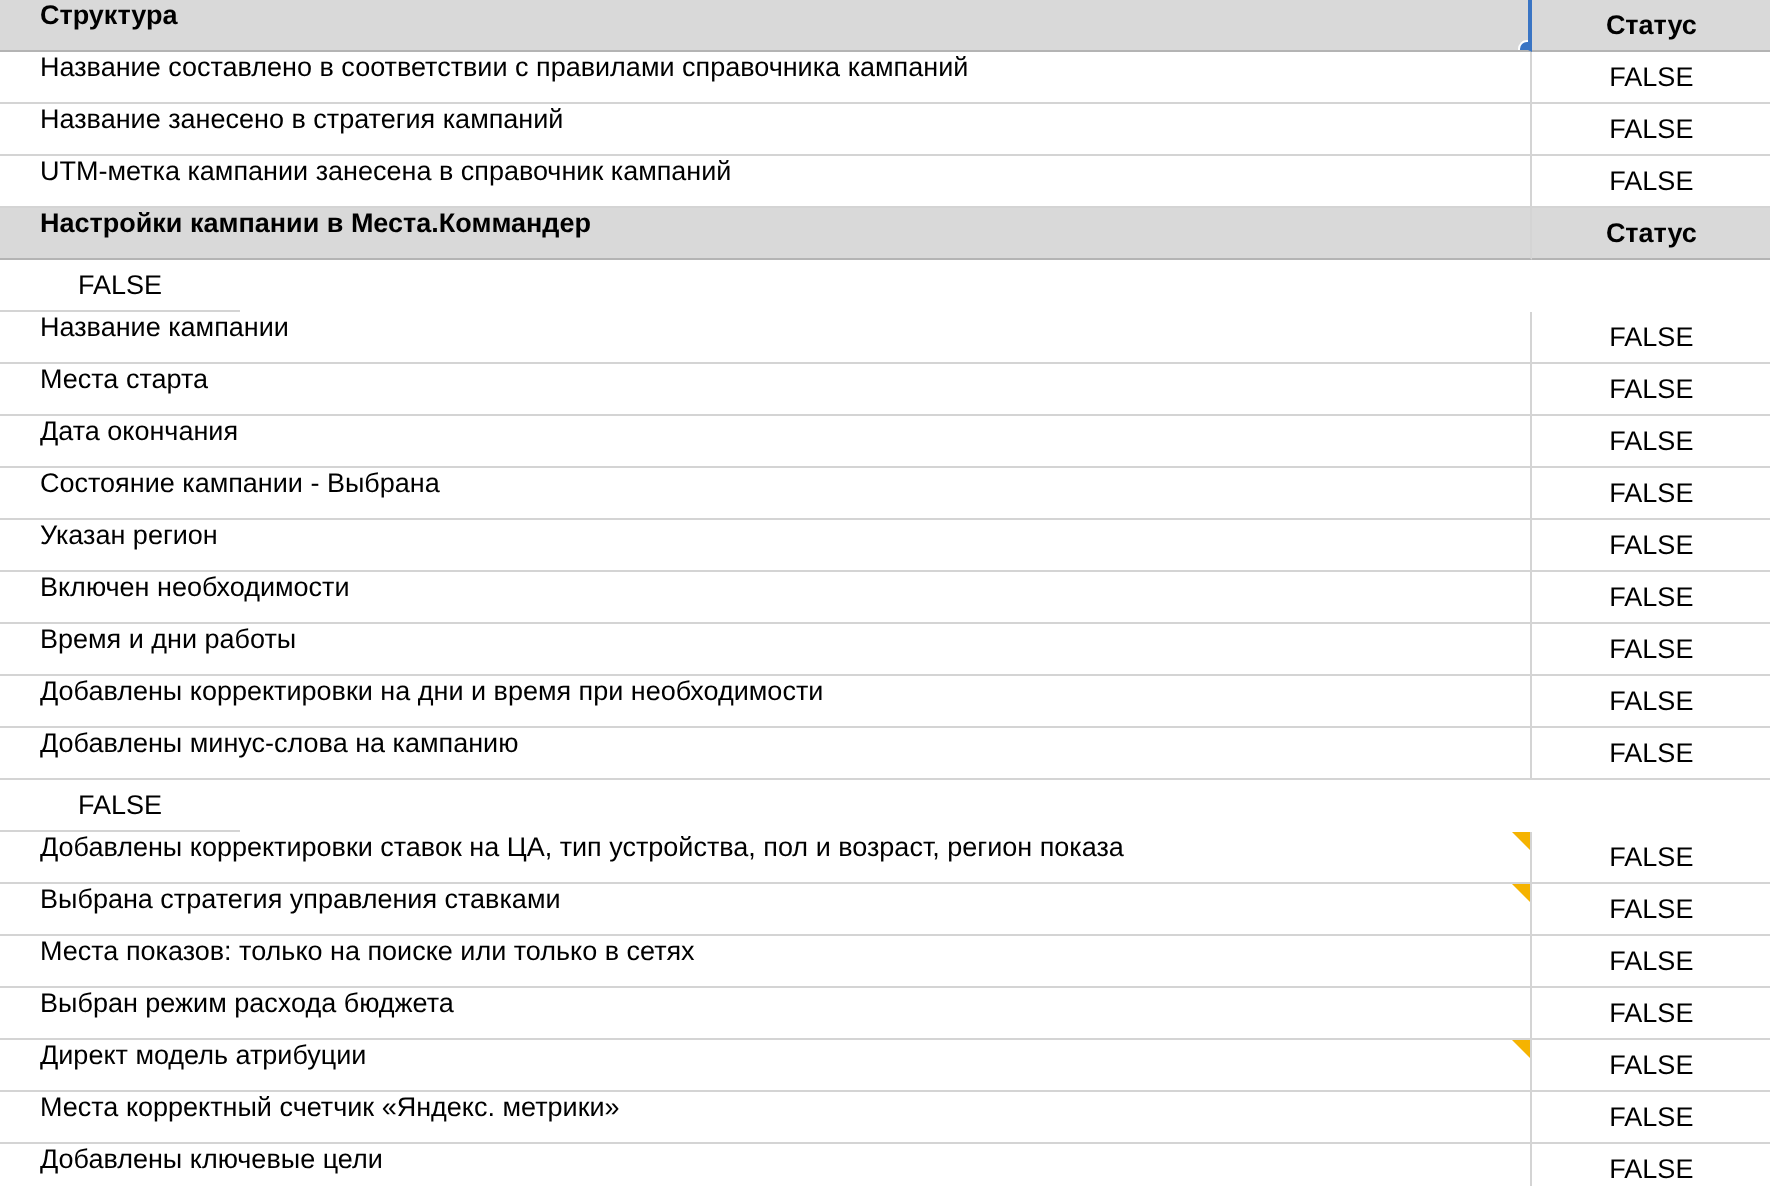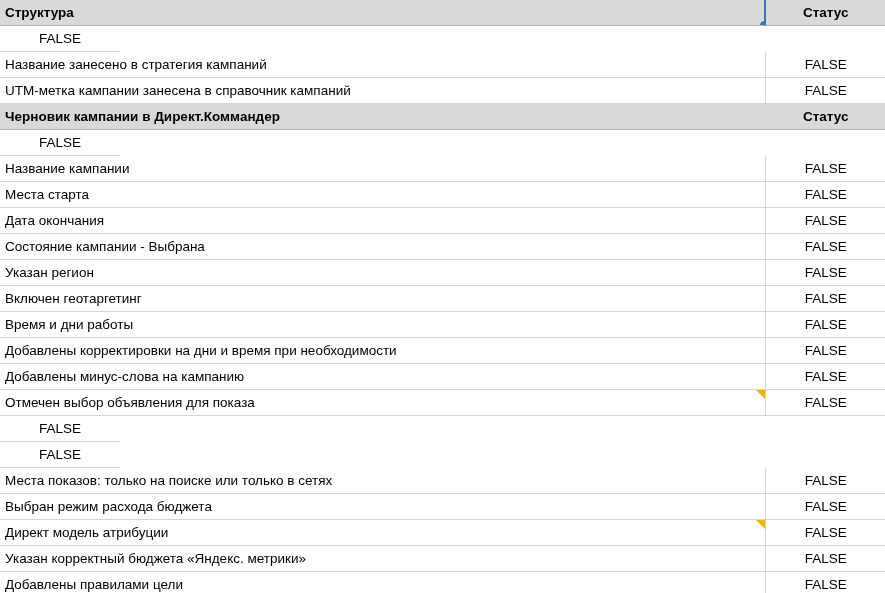--- a/index.html
+++ b/index.html
@@ -20,23 +20,23 @@
     display: flex;
     flex-direction: row;
     align-items: stretch;
     box-sizing: border-box;
   }
   .cell-structure {
     width: 775px;
     box-sizing: border-box;
     border-right: 1px solid #d4d4d4;
     border-bottom: 1px solid #d4d4d4;
-    padding: 0 0 0 5px;
+    padding: 0 0 0 20px;
     display: flex;
-    align-items: center;
+    align-items: flex-start;
     position: relative;
     overflow: hidden;
     white-space: nowrap;
   }
   .cell-status {
     width: 120px;
     box-sizing: border-box;
     border-bottom: 1px solid #d4d4d4;
     display: flex;
     align-items: center;
@@ -86,20 +86,23 @@
     <div class="row header-row first">
       <div class="cell-structure selected-border">
         <span class="sel-dot"></span>
         <span class="txt">Структура</span>
       </div>
       <div class="cell-status">
         <span class="txt">Статус</span>
       </div>
     </div>
     <div class="row">
+      <div class="cell-structure">
+        <span class="txt">Название составлено в соответствии с правилами справочника кампаний</span>
+      </div>
       <div class="cell-status">
         <span class="txt">FALSE</span>
       </div>
     </div>
     <div class="row">
       <div class="cell-structure">
         <span class="txt">Название занесено в стратегия кампаний</span>
       </div>
       <div class="cell-status">
         <span class="txt">FALSE</span>
@@ -108,21 +111,21 @@
     <div class="row">
       <div class="cell-structure">
         <span class="txt">UTM-метка кампании занесена в справочник кампаний</span>
       </div>
       <div class="cell-status">
         <span class="txt">FALSE</span>
       </div>
     </div>
     <div class="row header-row">
       <div class="cell-structure">
-        <span class="txt">Черновик кампании в Директ.Коммандер</span>
+        <span class="txt">Настройки кампании в Места.Коммандер</span>
       </div>
       <div class="cell-status">
         <span class="txt">Статус</span>
       </div>
     </div>
     <div class="row">
       <div class="cell-status">
         <span class="txt">FALSE</span>
       </div>
     </div>
@@ -161,21 +164,21 @@
     <div class="row">
       <div class="cell-structure">
         <span class="txt">Указан регион</span>
       </div>
       <div class="cell-status">
         <span class="txt">FALSE</span>
       </div>
     </div>
     <div class="row">
       <div class="cell-structure">
-        <span class="txt">Включен геотаргетинг</span>
+        <span class="txt">Включен необходимости</span>
       </div>
       <div class="cell-status">
         <span class="txt">FALSE</span>
       </div>
     </div>
     <div class="row">
       <div class="cell-structure">
         <span class="txt">Время и дни работы</span>
       </div>
       <div class="cell-status">
@@ -192,34 +195,38 @@
     </div>
     <div class="row">
       <div class="cell-structure">
         <span class="txt">Добавлены минус-слова на кампанию</span>
       </div>
       <div class="cell-status">
         <span class="txt">FALSE</span>
       </div>
     </div>
     <div class="row">
+      <div class="cell-status">
+        <span class="txt">FALSE</span>
+      </div>
+    </div>
+    <div class="row">
       <div class="cell-structure">
         <span class="note-flag"></span>
-        <span class="txt">Отмечен выбор объявления для показа</span>
-      </div>
-      <div class="cell-status">
-        <span class="txt">FALSE</span>
-      </div>
-    </div>
-    <div class="row">
-      <div class="cell-status">
-        <span class="txt">FALSE</span>
-      </div>
-    </div>
-    <div class="row">
+        <span class="txt">Добавлены корректировки ставок на ЦА, тип устройства, пол и возраст, регион показа</span>
+      </div>
+      <div class="cell-status">
+        <span class="txt">FALSE</span>
+      </div>
+    </div>
+    <div class="row">
+      <div class="cell-structure">
+        <span class="note-flag"></span>
+        <span class="txt">Выбрана стратегия управления ставками</span>
+      </div>
       <div class="cell-status">
         <span class="txt">FALSE</span>
       </div>
     </div>
     <div class="row">
       <div class="cell-structure">
         <span class="txt">Места показов: только на поиске или только в сетях</span>
       </div>
       <div class="cell-status">
         <span class="txt">FALSE</span>
@@ -237,27 +244,27 @@
       <div class="cell-structure">
         <span class="note-flag"></span>
         <span class="txt">Директ модель атрибуции</span>
       </div>
       <div class="cell-status">
         <span class="txt">FALSE</span>
       </div>
     </div>
     <div class="row">
       <div class="cell-structure">
-        <span class="txt">Указан корректный бюджета «Яндекс. метрики»</span>
-      </div>
-      <div class="cell-status">
-        <span class="txt">FALSE</span>
-      </div>
-    </div>
-    <div class="row">
-      <div class="cell-structure">
-        <span class="txt">Добавлены правилами цели</span>
+        <span class="txt">Места корректный счетчик «Яндекс. метрики»</span>
+      </div>
+      <div class="cell-status">
+        <span class="txt">FALSE</span>
+      </div>
+    </div>
+    <div class="row">
+      <div class="cell-structure">
+        <span class="txt">Добавлены ключевые цели</span>
       </div>
       <div class="cell-status">
         <span class="txt">FALSE</span>
       </div>
     </div>
   </div>
 
 </body></html>

